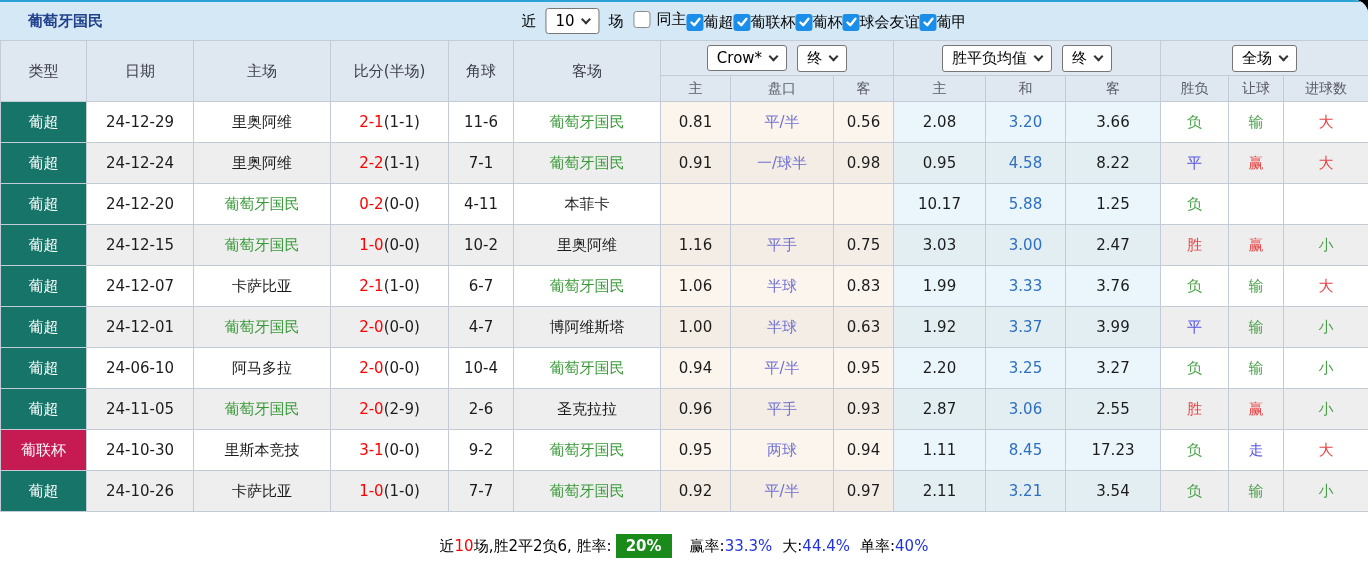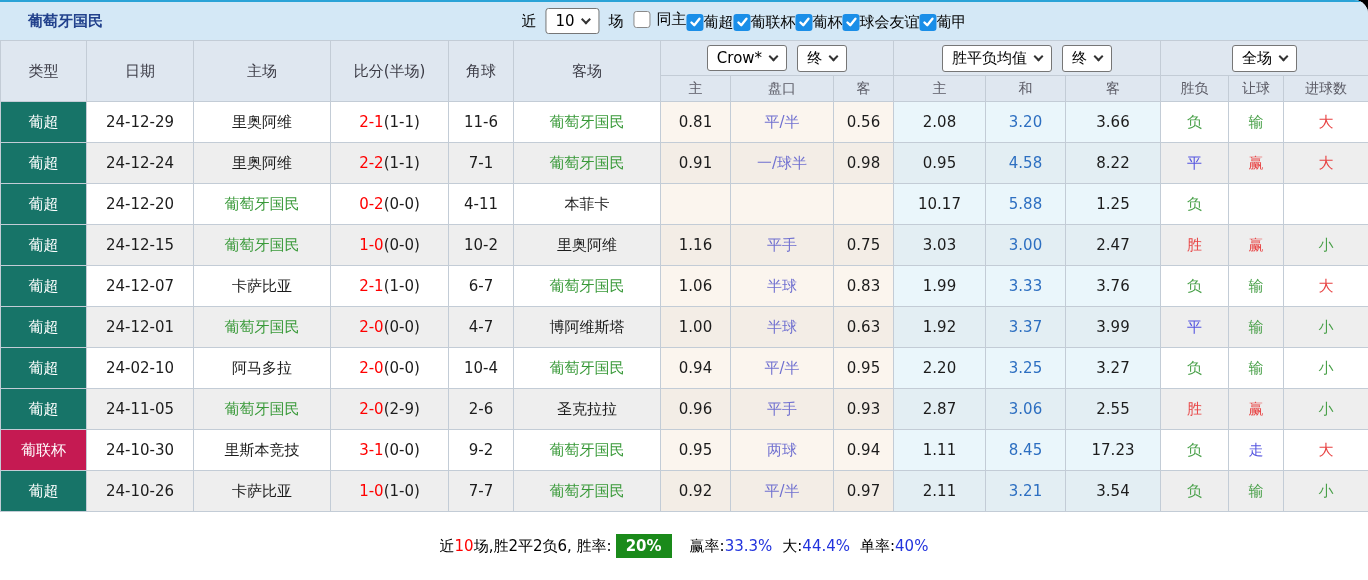--- a/index.html
+++ b/index.html
@@ -290,21 +290,21 @@
           <td class="cream">0.63</td>
           <td class="azure">1.92</td>
           <td class="azure avg-draw">3.37</td>
           <td class="azure">3.99</td>
           <td class="c-blue">平</td>
           <td class="c-green">输</td>
           <td class="c-green">小</td>
         </tr>
         <tr>
           <td class="t-teal">葡超</td>
-          <td>24-02-10</td>
+          <td>24-06-10</td>
           <td>阿马多拉</td>
           <td><span class="score-main">2-0</span><span>(0-0)</span></td>
           <td>10-4</td>
           <td class="team-hl">葡萄牙国民</td>
           <td class="cream">0.94</td>
           <td class="cream handicap">平/半</td>
           <td class="cream">0.95</td>
           <td class="azure">2.20</td>
           <td class="azure avg-draw">3.25</td>
           <td class="azure">3.27</td>

